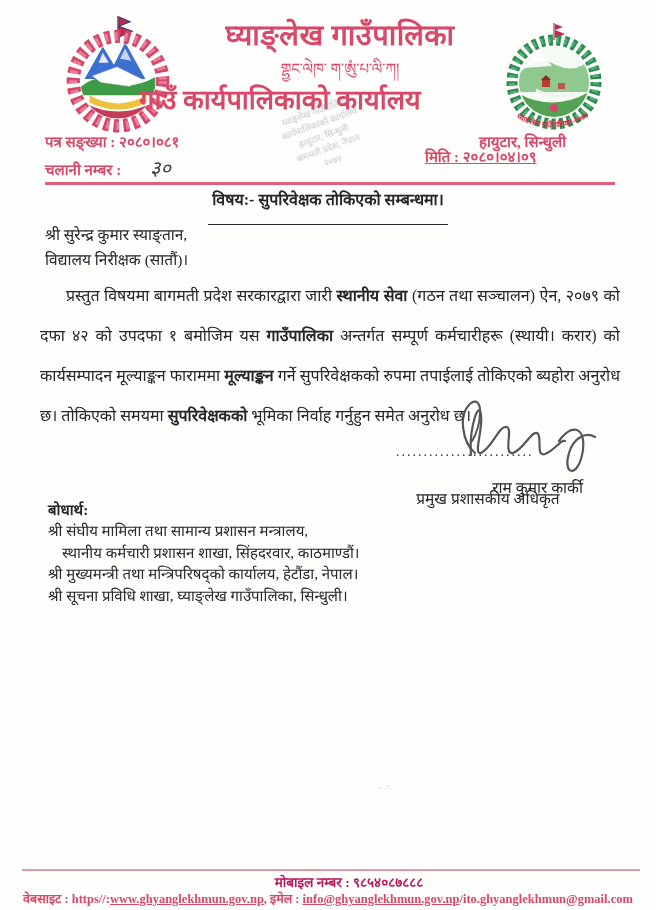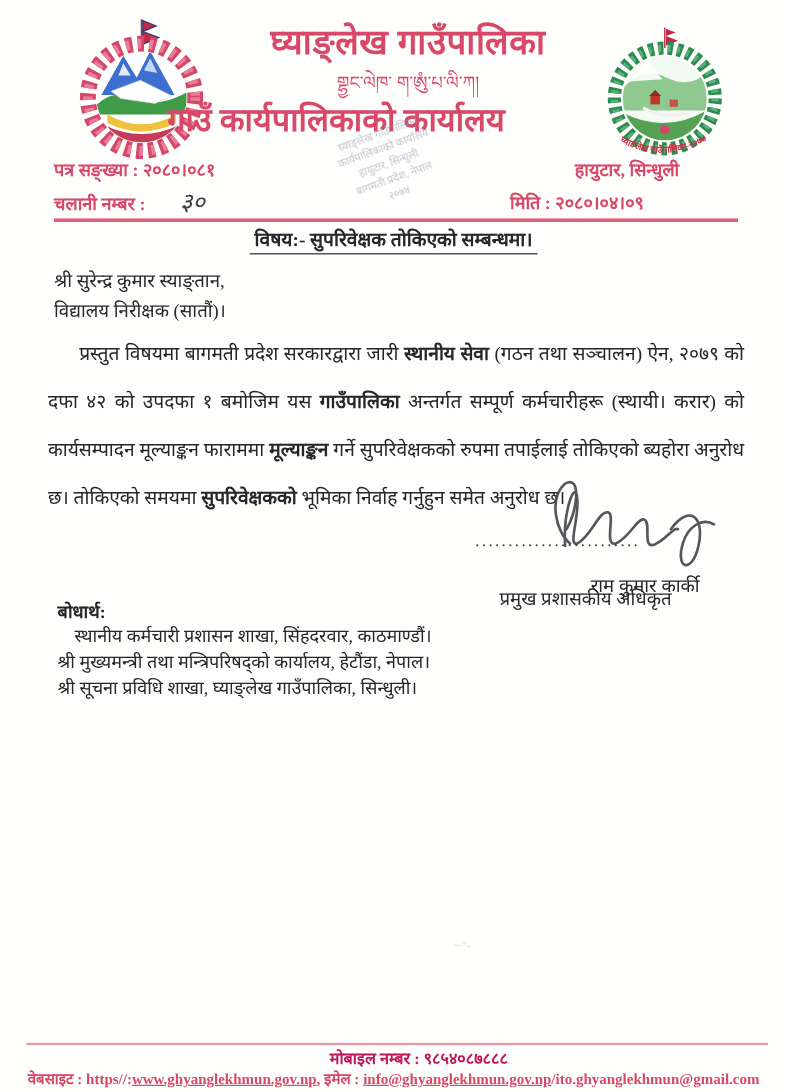--- a/index.html
+++ b/index.html
@@ -16,25 +16,25 @@
   .title2{left:62px;top:80px;width:436px;text-align:center;font-size:27px;font-weight:bold;}
   .emblem-left{left:56px;top:14px;width:124px;height:120px;}
   .logo-right{left:496px;top:20px;width:118px;height:128px;}
   
   .meta{font-size:15px;font-weight:bold;}
   .letter-no{left:45px;top:131px;}
   .chalani{left:45px;top:159px;}
   .hand{font-family:"DejaVu Sans","Liberation Sans",sans-serif;font-style:italic;color:#3f3f48;font-size:20px;font-weight:normal;}
   .hand-chalani{left:150px;top:154px;}
   .place{left:430px;top:131px;width:185px;text-align:center;}
-  .date-row{left:425px;top:158px;}
+  .date-row{left:425px;top:146px;text-decoration:underline;}
   .rule{left:45px;top:182px;width:570px;height:3px;background:#e0607c;}
   
   .subject-wrap{left:0;top:188px;width:656px;text-align:center;}
-  .subject{display:inline-block;font-size:16px;font-weight:bold;border-bottom:1.6px solid #2a2a2e;padding:0 4px 1px 4px;}
+  .subject{display:inline-block;font-size:16px;font-weight:bold;border-bottom:1.6px solid #2a2a2e;padding:0 4px 14px 4px;}
   
   .addressee{left:45px;top:222px;font-size:15.5px;line-height:25px;}
   
   .body-par{left:40px;top:276px;width:580px;font-size:16px;line-height:40px;text-align:justify;text-indent:26px;}
   
   .sig-svg{left:415px;top:383px;width:190px;height:95px;}
   .sig-dots{left:396px;top:444px;width:180px;overflow:hidden;white-space:nowrap;font-size:14px;letter-spacing:2px;color:#3c3c40;}
   .sig-name{left:393px;top:464px;width:190px;text-align:right;font-size:15.5px;margin-top:12px;}
   .sig-title{left:381px;top:487px;width:214px;text-align:center;font-size:15.5px;}
   
@@ -156,20 +156,21 @@
       <path d="M56,72 C54,44 64,16 66,32 C68,48 58,72 66,70 C78,64 84,42 92,44 C98,46 88,72 98,70 C110,65 116,48 122,50 C128,53 120,74 130,71 C140,67 146,56 150,58"></path>
       <path d="M144,58 C160,36 174,48 166,76 C160,95 148,90 154,70 C158,56 170,48 180,54"></path>
     </g>
   </svg>
   <div class="abs sig-dots">.........................</div>
   <div class="abs sig-name">राम कुमार कार्की</div>
   <div class="abs sig-title">प्रमुख प्रशासकीय अधिकृत</div>
 
   <div class="abs cc-heading">बोधार्थ:</div>
   <div class="abs cc-list">
+      <div class="cc-item">श्री संघीय मामिला तथा सामान्य प्रशासन मन्त्रालय,</div>
       <div class="cc-item indent">स्थानीय कर्मचारी प्रशासन शाखा, सिंहदरवार, काठमाण्डौं।</div>
       <div class="cc-item">श्री मुख्यमन्त्री तथा मन्त्रिपरिषद्को कार्यालय, हेटौंडा, नेपाल।</div>
       <div class="cc-item">श्री सूचना प्रविधि शाखा, घ्याङ्लेख गाउँपालिका, सिन्धुली।</div>
     </div>
 
   <div class="abs smudge">~·''-</div>
 
   <div class="abs foot-rule"></div>
   <div class="abs foot-mobile">
     <span>मोबाइल नम्बर :</span>

